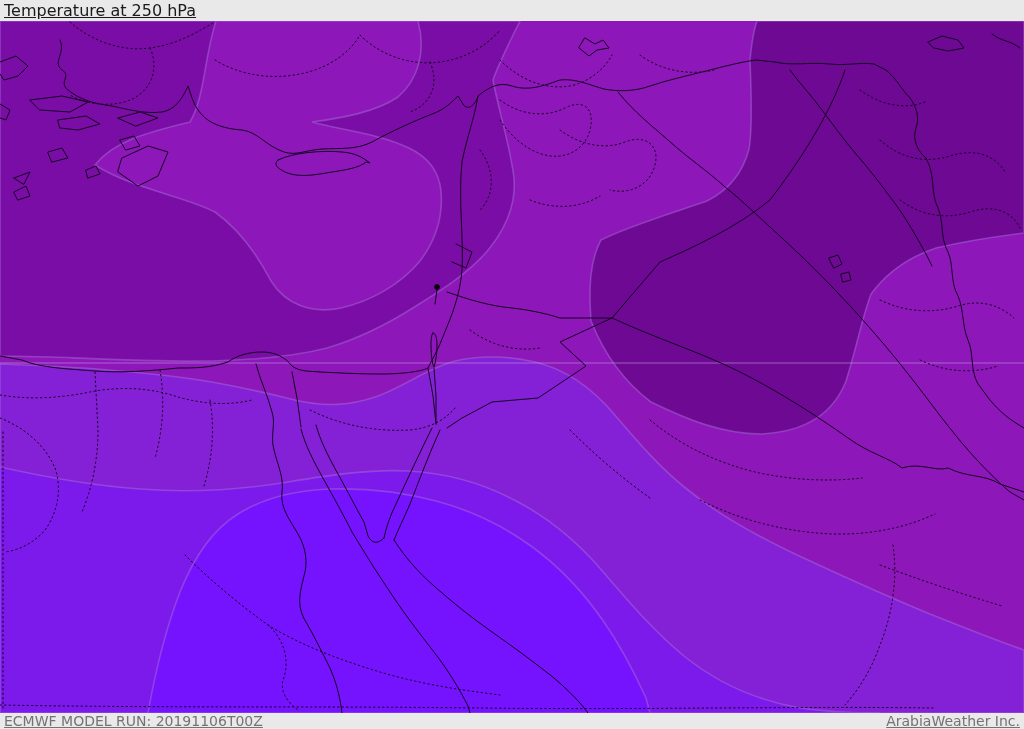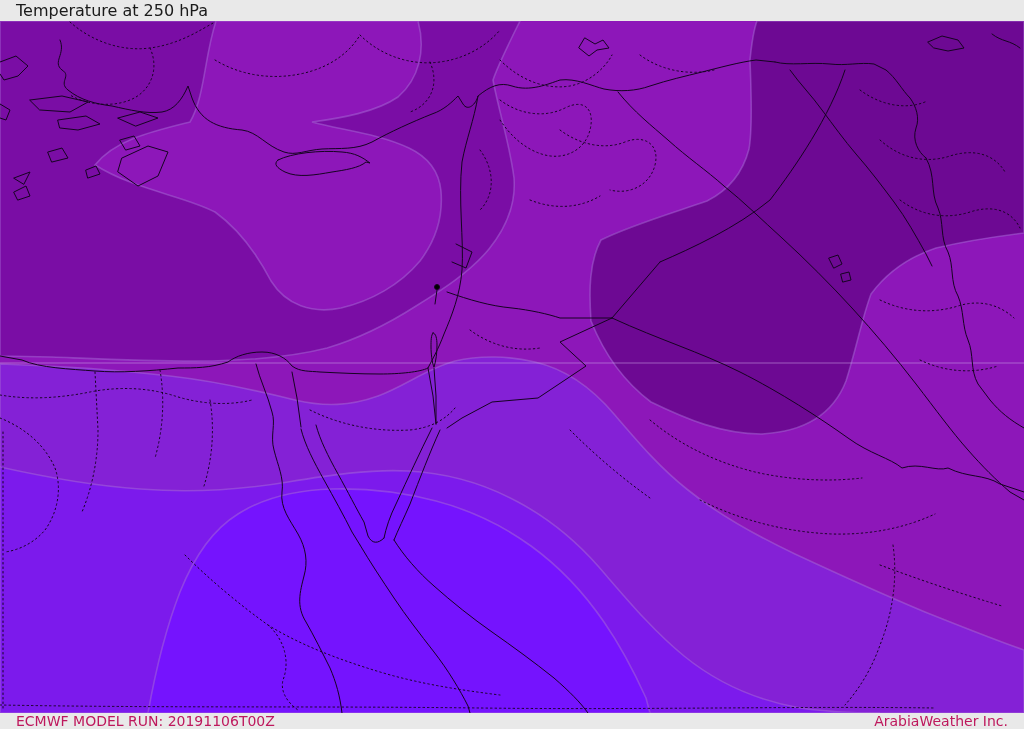--- a/index.html
+++ b/index.html
@@ -1,20 +1,20 @@
 <!DOCTYPE html>
 <html><head>
 <meta charset="utf-8">
 <style>
   html,body{margin:0;padding:0;background:#fff;}
   body{width:1024px;height:729px;overflow:hidden;position:relative;
        font-family:"DejaVu Sans","Liberation Sans",sans-serif;}
   .bar{position:absolute;left:0;width:1024px;background:#e9e9e9;color:#1a1a1a;
        display:flex;justify-content:space-between;align-items:flex-end;
-       box-sizing:border-box;padding:0 16px;}
+       box-sizing:border-box;padding:0 4px;text-decoration:underline;}
   #header-bar{top:0;height:21px;font-size:16px;line-height:21px;}
   #footer-bar{top:713px;height:16px;font-size:14px;line-height:16px;}
   #map-area{position:absolute;top:21px;left:0;width:1024px;height:692px;}
   svg{display:block;}
   .lines path,.lines line{fill:none;stroke-width:1;stroke-linecap:round;stroke-linejoin:round;}
   .dotted path,.dotted line{fill:none;stroke-width:1;stroke-dasharray:1.5 3;stroke-linecap:round;}
   .band{stroke-width:1.6;stroke-opacity:.5;}
   .lake-fill{stroke-width:1;}
   .txt{white-space:pre;}
 </style>
@@ -181,16 +181,16 @@
     <path d="M0,705 C160,708 320,706 480,708 C640,710 800,706 935,708"></path>
     <path d="M650,420 C680,445 715,462 755,472 C790,480 828,482 862,478"></path>
     <path d="M700,500 C740,520 785,532 832,534 C870,535 905,528 935,514"></path>
     <path d="M893,545 C898,580 892,615 880,645 C872,668 860,688 845,705"></path>
     <path d="M880,565 C920,580 962,594 1002,606"></path>
     <path d="M570,430 C595,455 622,478 650,498"></path>
   </g>
 </svg>
 </div>
 
-<div class="bar" id="footer-bar" style="background: rgb(233, 233, 233); color: #be185d;">
+<div class="bar" id="footer-bar" style="background: rgb(233, 233, 233); color: #737373;">
   <span class="txt">ECMWF MODEL RUN: 20191106T00Z</span>
   <span class="txt">ArabiaWeather Inc.</span>
 </div>
 
 </body></html>

